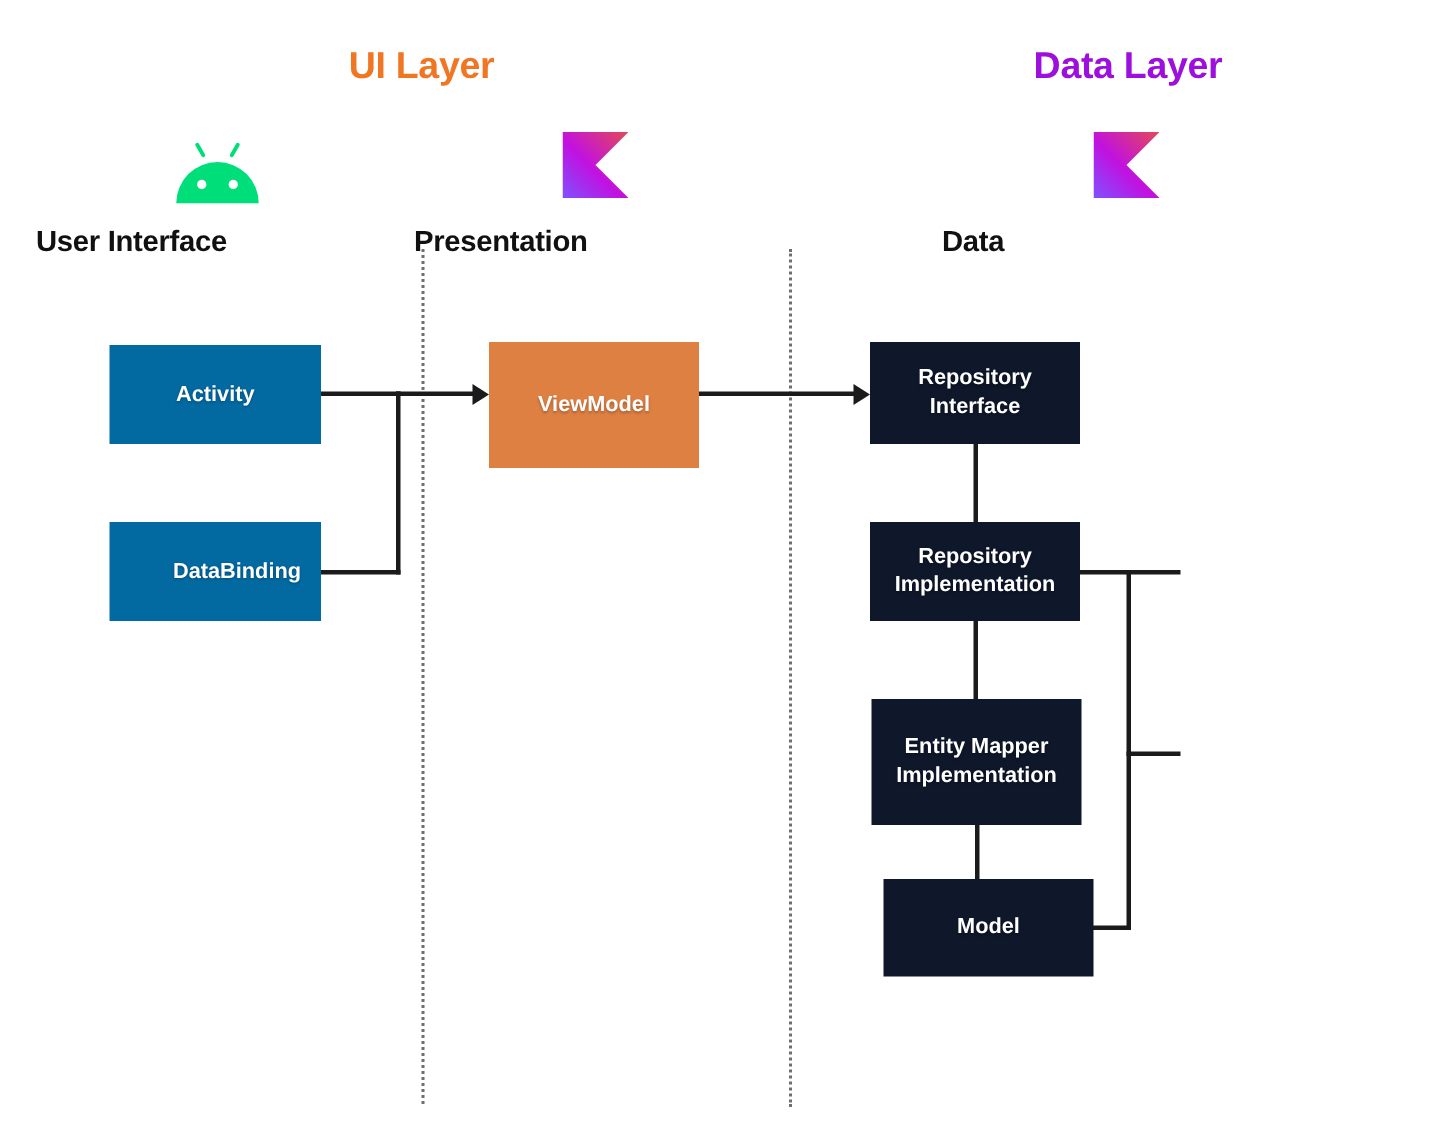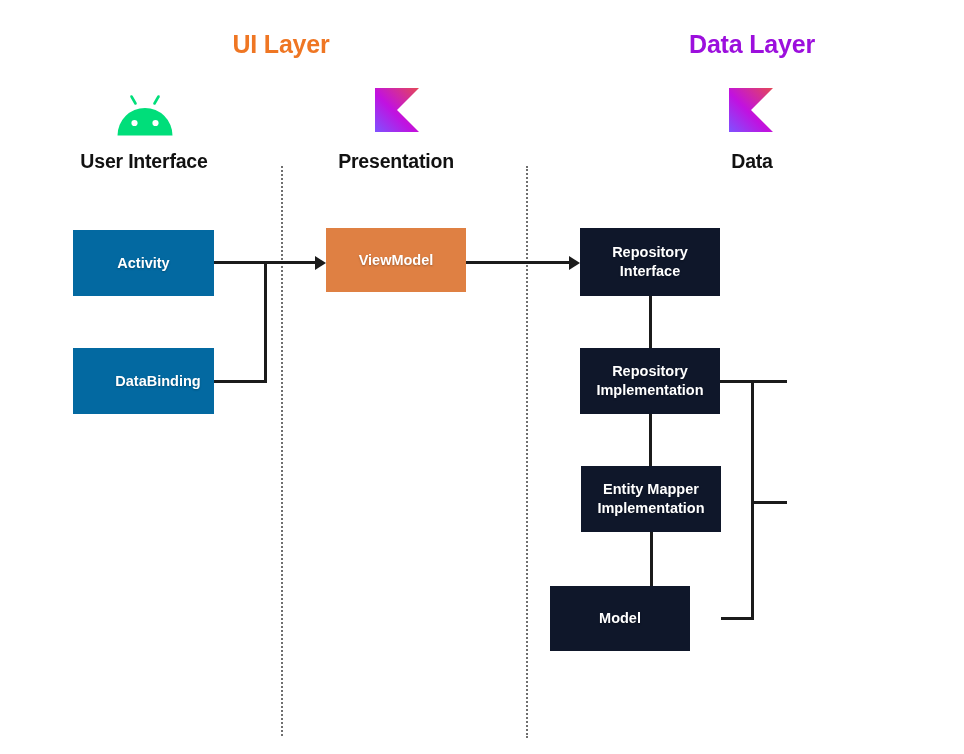--- a/index.html
+++ b/index.html
@@ -33,21 +33,21 @@
   #ui-layer-title   { left: 140px; top: 30px; width: 246px; color: #ef7623; }
   #data-layer-title { left: 610px; top: 30px; width: 248px; color: #9c0fdd; }
 
   
   .module-label {
     position: absolute;
     font-size: 19.5px;
     font-weight: bold;
     color: #111111;
     white-space: nowrap;
-    text-align: center;
+    text-align: left;
     letter-spacing: -0.2px;
   }
   #label-user-interface { left: 6px;   top: 150px; width: 240px; }
   #label-presentation   { left: 258px; top: 150px; width: 240px; }
   #label-data           { left: 610px; top: 150px; width: 248px; }
 
   
   .logo {
     position: absolute;
   }
@@ -79,25 +79,25 @@
     box-sizing: border-box;
     padding: 2px 6px;
   }
   .node .node-text { white-space: pre-line; }
   .node.green  { background: #0369a1; text-align: center; }
   .node.orange { background: #df8043; }
   .node.purple { background: #0f172a; }
 
   #node-activity      { left: 55px;  top: 230px; width: 141px; height: 66px; }
   #node-databinding   { left: 55px;  top: 348px; width: 141px; height: 66px; padding-left: 35px; }
-  #node-viewmodel     { left: 308px; top: 228px; width: 140px; height: 64px; }
+  #node-viewmodel     { left: 308px; top: 228px; width: 140px; height: 84px; }
   #node-repo-if       { left: 562px; top: 228px; width: 140px; height: 68px; }
   #node-repo-impl     { left: 562px; top: 348px; width: 140px; height: 66px; }
-  #node-entity-mapper { left: 563px; top: 466px; width: 140px; height: 66px; }
-  #node-model         { left: 532px; top: 586px; width: 140px; height: 65px; }
+  #node-entity-mapper { left: 563px; top: 466px; width: 140px; height: 84px; }
+  #node-model         { left: 571px; top: 586px; width: 140px; height: 65px; }
   #node-network       { left: 767px; top: 348px; width: 138px; height: 65px; }
   #node-local-db      { left: 767px; top: 468px; width: 140px; height: 70px; }
 
   
   .edge {
     position: absolute;
     background: #1b1b1b;
   }
   .edge.h { height: 3px; }
   .edge.v { width: 3px; }

